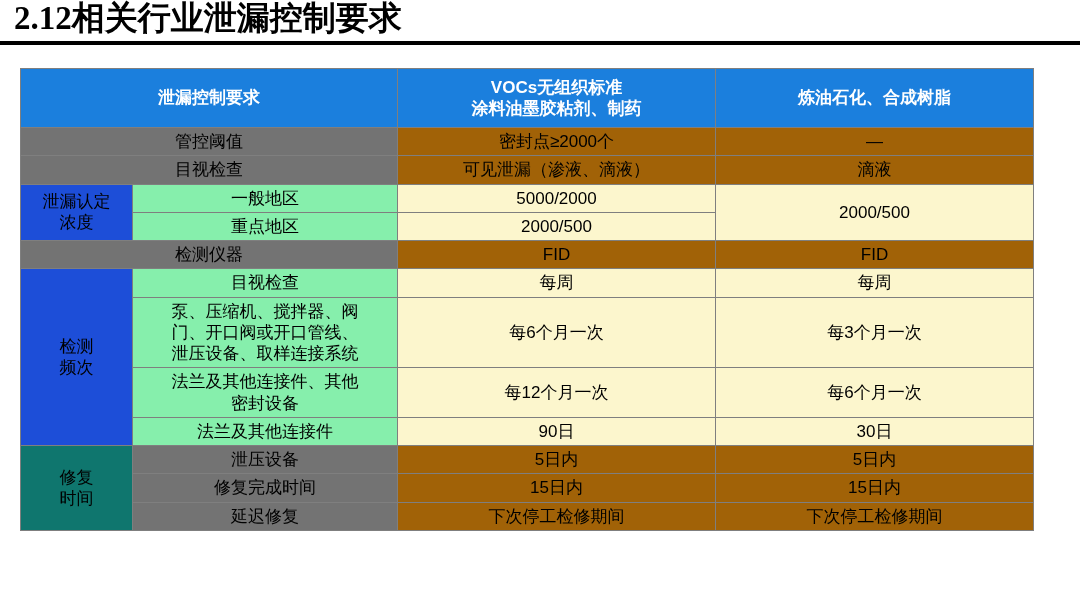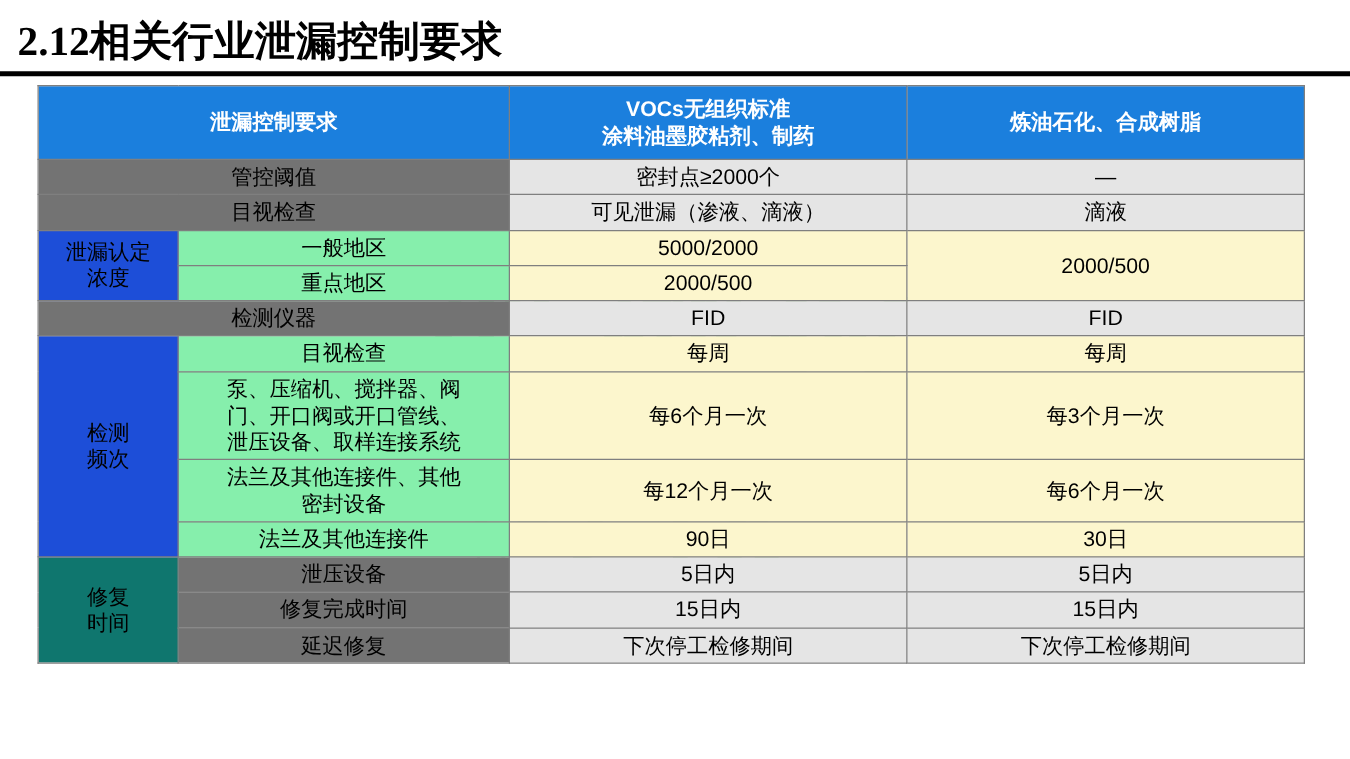--- a/index.html
+++ b/index.html
@@ -18,21 +18,21 @@
   .slide {
     position: relative;
     width: 1080px;
     height: 607px;
     box-sizing: border-box;
   }
   .slide-title {
     font-size: 33px;
     font-weight: bold;
     letter-spacing: 0px;
-    padding: 16px 0 2px 14px;
+    padding: 0 0 2px 14px;
     color: #000000;
     line-height: 1.1;
     font-family: "Liberation Serif", serif;
   }
   .title-rule {
     height: 4px;
     background: #000000;
     margin: 3px 0 0 0;
     width: 1080px;
   }
@@ -41,21 +41,21 @@
     left: 330px;
     top: 150px;
     width: 430px;
     height: 330px;
     pointer-events: none;
     z-index: 5;
     opacity: 0.55;
   }
   .table-wrap {
     position: absolute;
-    left: 30px;
+    left: 20px;
     top: 68px;
     width: 1013px;
     z-index: 10;
   }
   table.leak {
     border-collapse: collapse;
     width: 1013px;
     table-layout: fixed;
     background: transparent;
   }
@@ -89,21 +89,21 @@
     background: #1d4ed8;
     font-size: 18px;
   }
   td.lbl-green {
     background: #737373;
   }
   td.lbl-yellow {
     background: #86efac;
   }
   td.val-green {
-    background: #e5e5e5;
+    background: #a16207;
   }
   td.val-yellow {
     background: #fcf6cd;
   }
   .cell-multiline {
     text-align: left;
     padding-left: 10px;
     line-height: 1.3;
   }
   .hdr-two-line { line-height: 1.3; }

